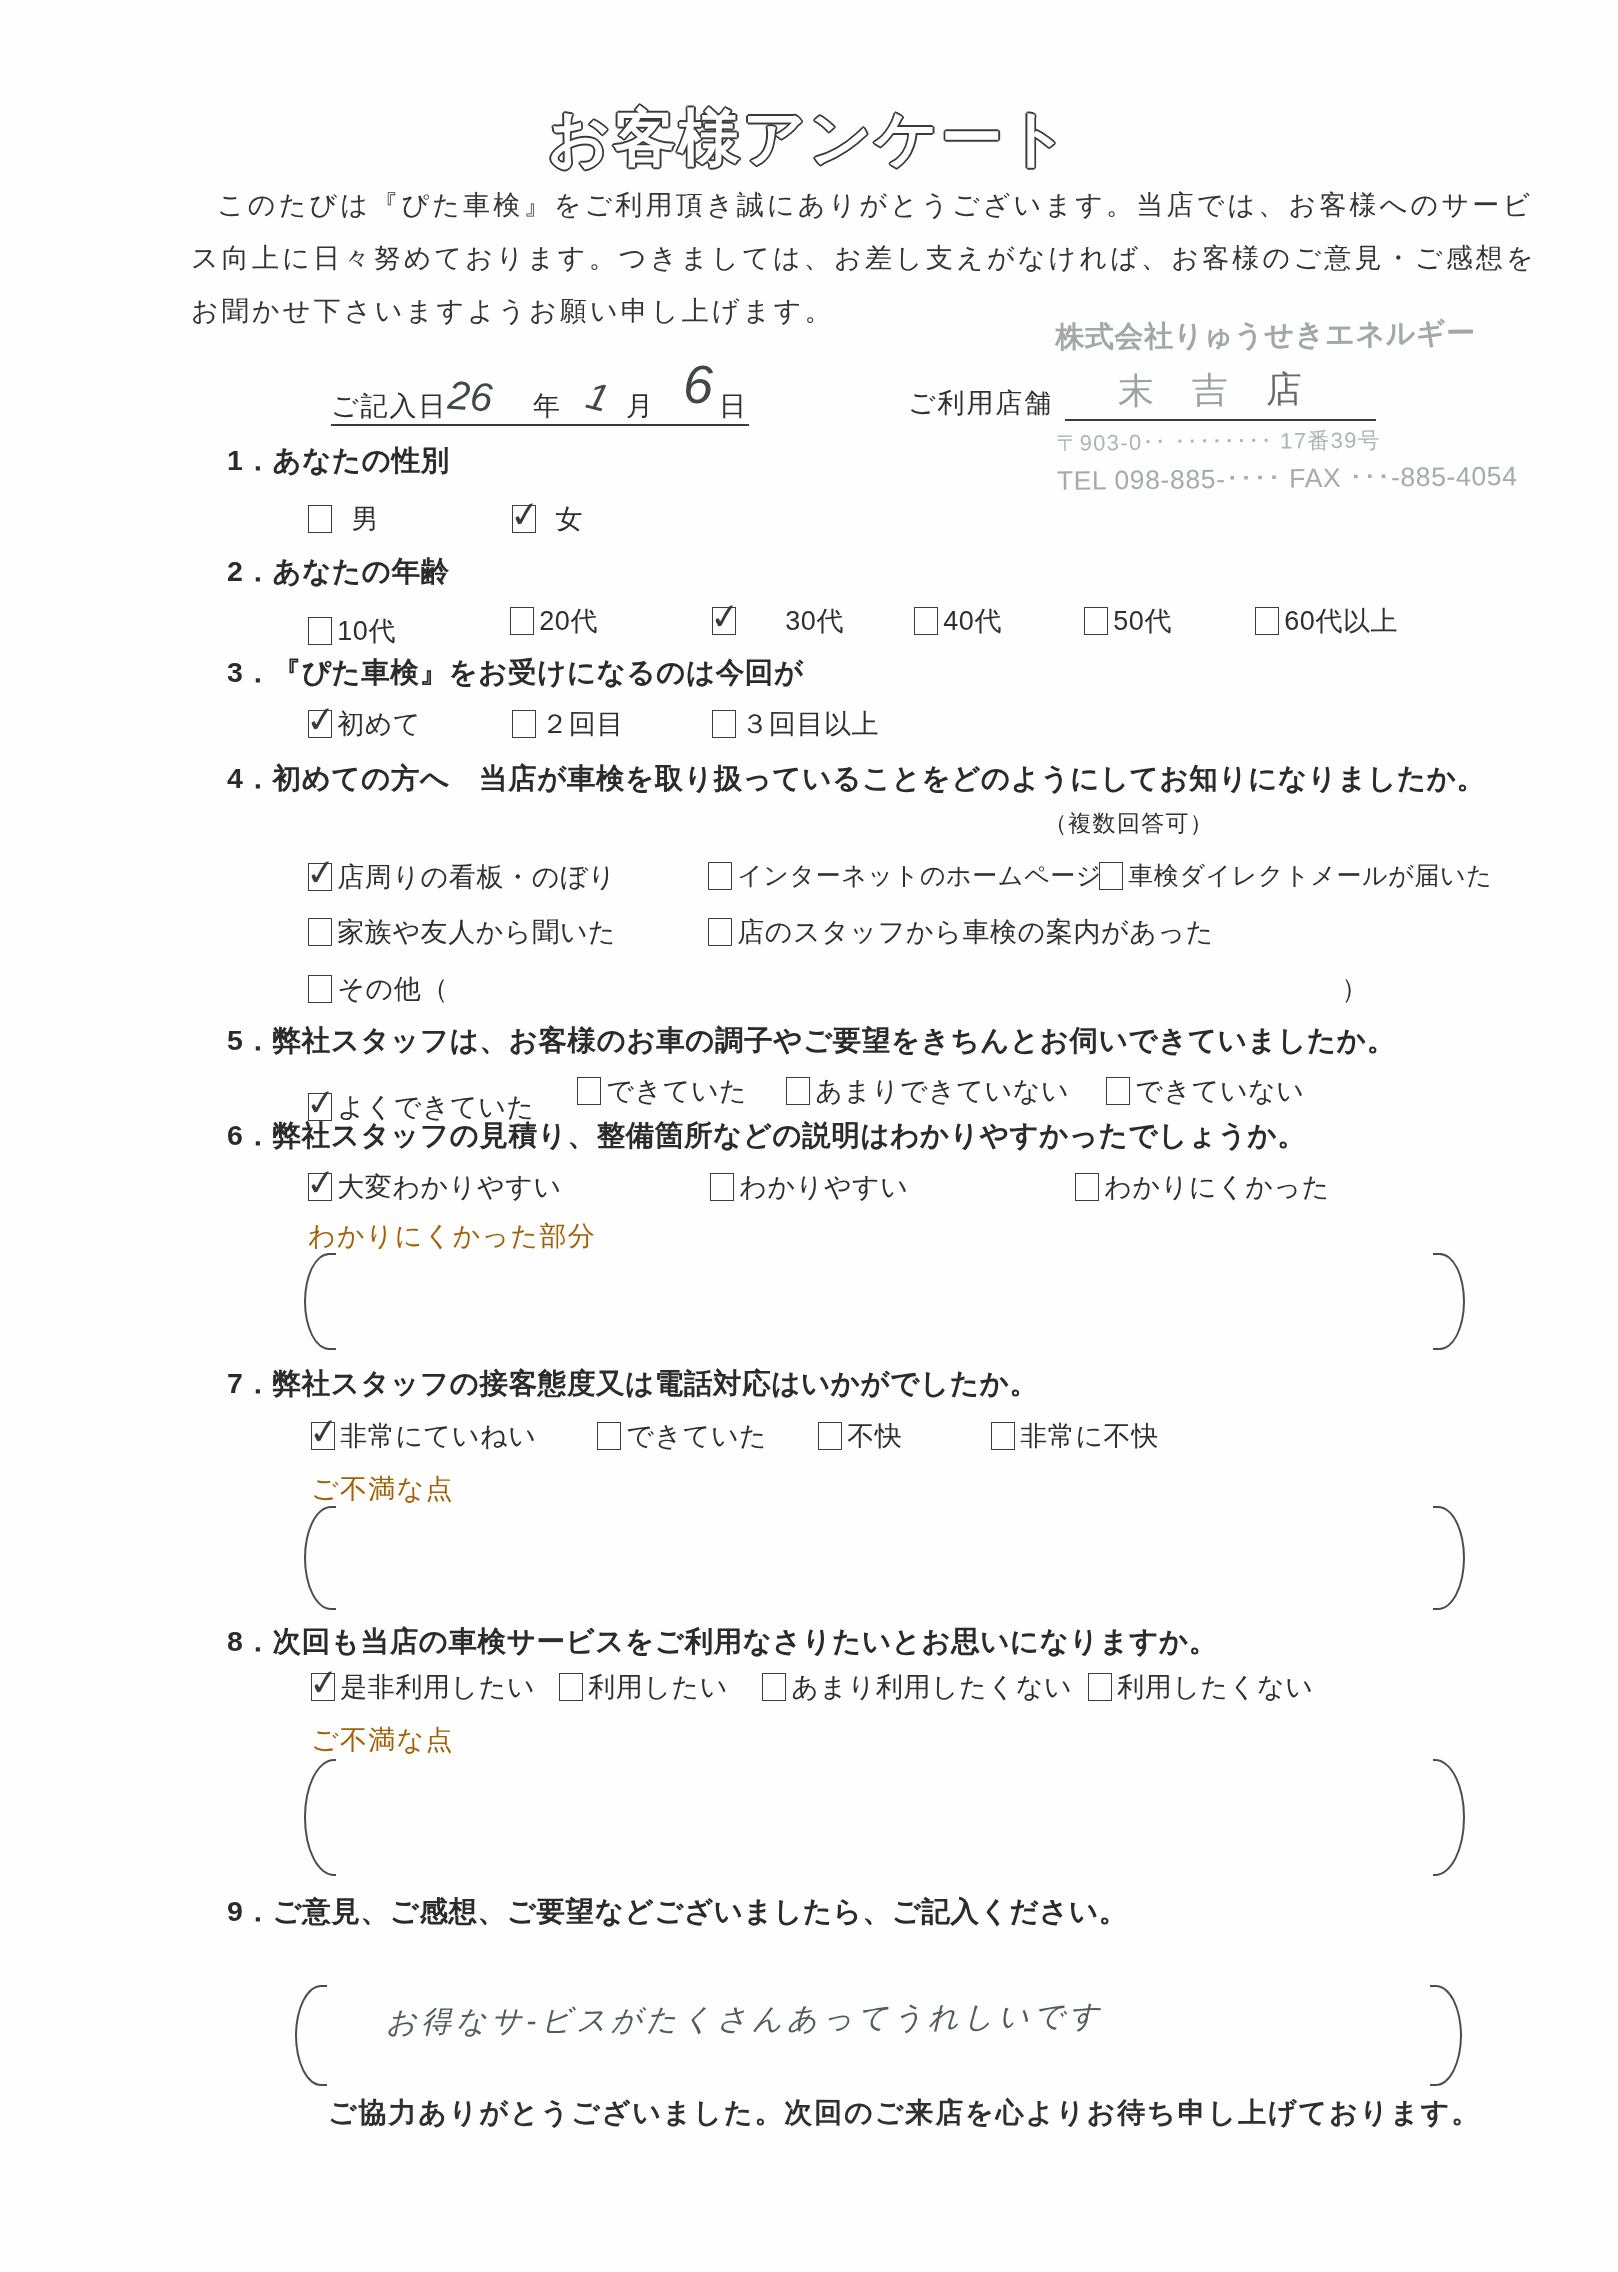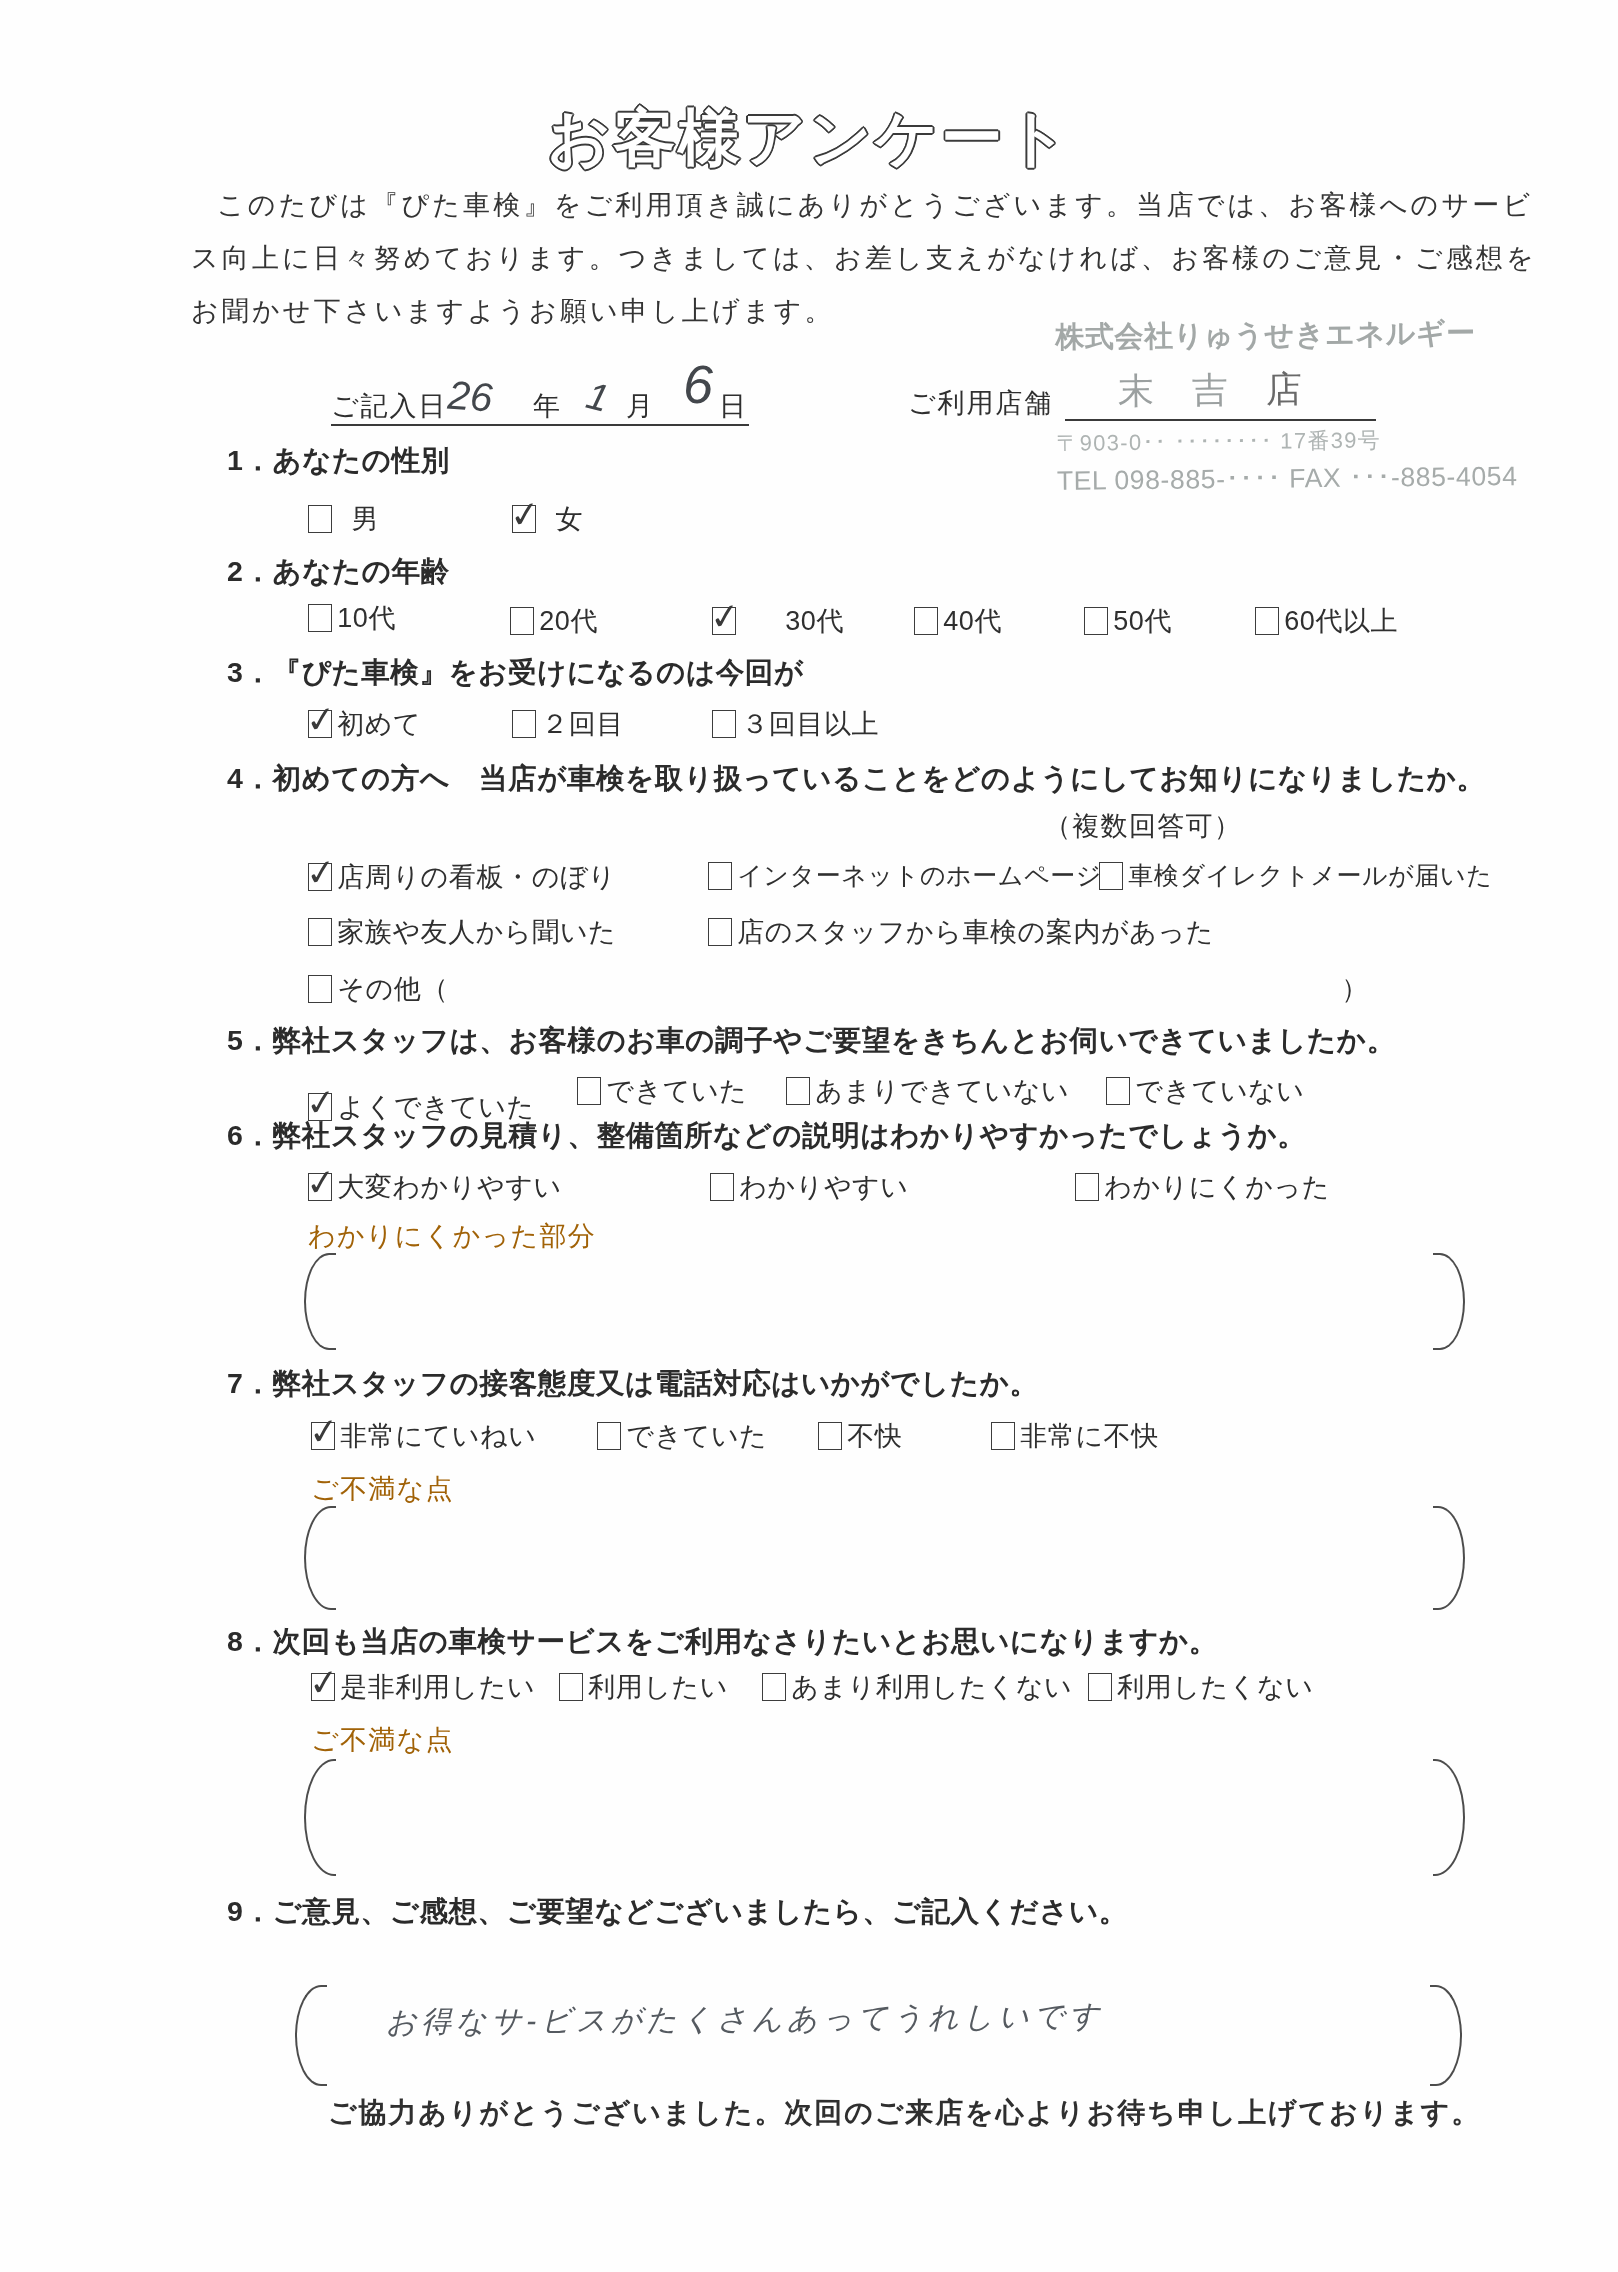--- a/index.html
+++ b/index.html
@@ -21,21 +21,21 @@
   .stamp .s4{font-size:26.6px;margin-top:6.5px;letter-spacing:0.6px;color:#9aa09f;}
   
   .date-row{left:331px;top:384px;width:418px;height:40px;border-bottom:2.6px solid #3a3a3a;}
   .date-row .lab,.store-row .lab{font-size:27px;letter-spacing:1.9px;}
   .hand{font-style:italic;color:#43474c;}
   .store-row{left:908px;top:384px;height:40px;}
   .store-fill{display:inline-block;width:311px;height:35px;border-bottom:2.6px solid #3a3a3a;
               vertical-align:bottom;margin-left:11.7px;}
   
   .qtitle{font-size:28.5px;font-weight:600;letter-spacing:0.6px;white-space:nowrap;color:#2b2b2b;}
-  .qnote{font-size:27px;letter-spacing:1.3px;}
+  .qnote{font-size:23px;letter-spacing:1.3px;}
   .opt{position:absolute;display:flex;align-items:center;white-space:nowrap;}
   .olabel{font-size:27px;letter-spacing:0.6px;margin-left:5.2px;}
   .opt.wide .olabel{margin-left:19.5px;}
   .cb{position:relative;display:inline-block;width:22px;height:26px;border:1.9px solid #3d3d3d;
       background:#fff;flex:0 0 auto;}
   .cb.checked::after{content:"✓";position:absolute;top:-11.7px;left:-2.6px;font-size:36px;
       color:#3a3a3a;transform:rotate(-6deg);}
   .sublabel{font-size:27px;letter-spacing:1.3px;color:#a16207;}
   
   .comment-area{position:absolute;}
@@ -83,21 +83,21 @@
   <div class="opt wide" style="left:308px;top:501px;">
     <span class="cb"></span>
     <span class="olabel">男</span>
   </div>
   <div class="opt wide" style="left:512px;top:501px;">
     <span class="cb checked"></span>
     <span class="olabel">女</span>
   </div>
 
   <div class="abs qtitle" style="left:227px;top:553px;"><span>2．</span><span>あなたの年齢</span></div>
-  <div class="opt" style="left:308px;top:600px;text-align:right;">
+  <div class="opt" style="left:308px;top:613px;text-align:right;">
     <span class="cb"></span>
     <span class="olabel">10代</span>
   </div>
   <div class="opt" style="left:510px;top:603px;">
     <span class="cb"></span>
     <span class="olabel">20代</span>
   </div>
   <div class="opt" style="left:712px;top:603px;gap:44px;">
     <span class="cb checked"></span>
     <span class="olabel">30代</span>

